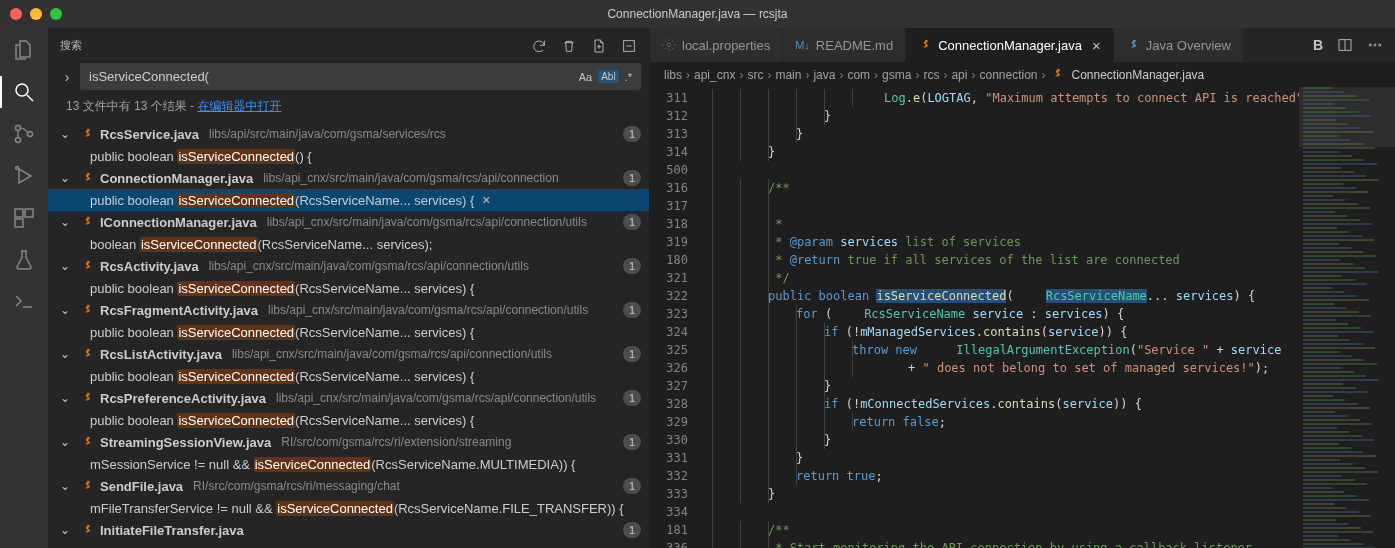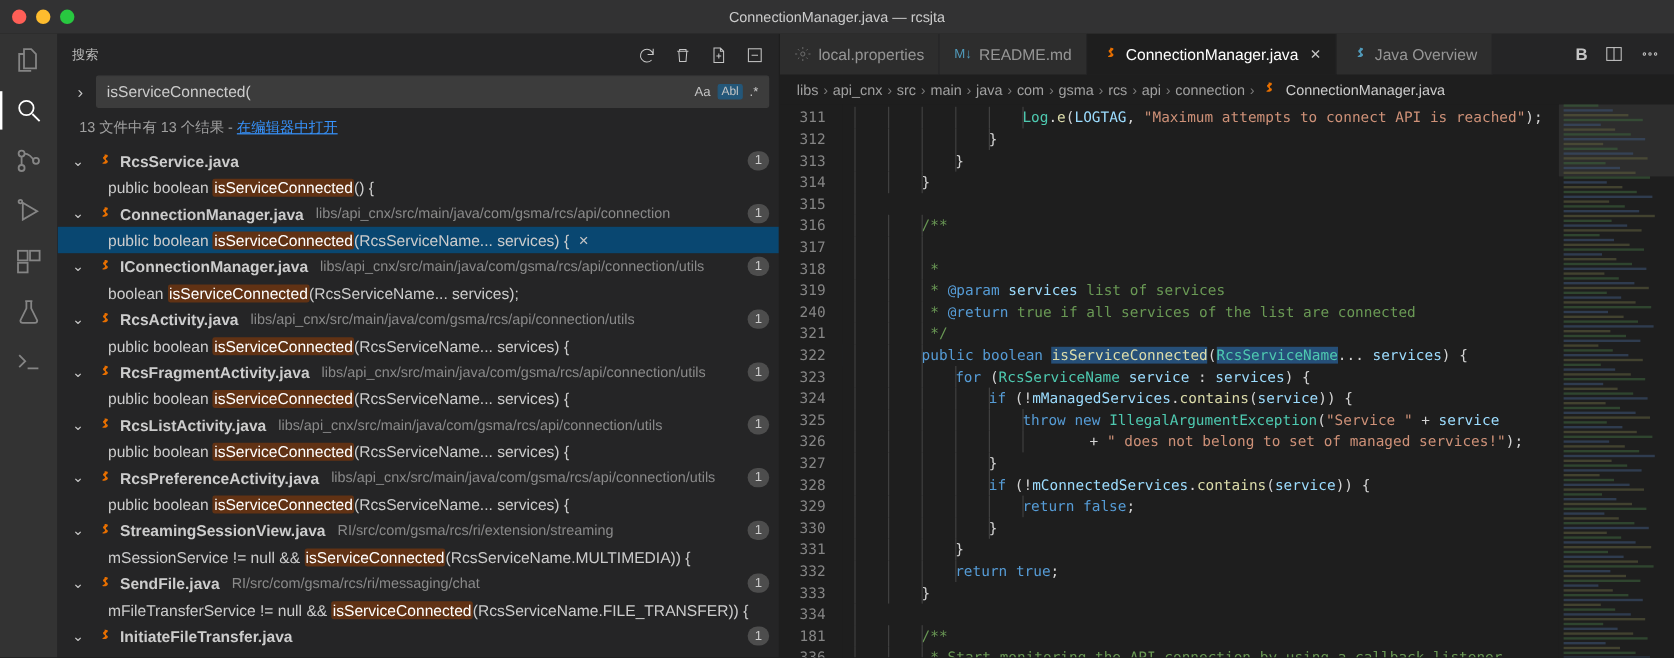--- a/index.html
+++ b/index.html
@@ -129,21 +129,21 @@
 }
 .code {
   flex: 1; font-family: Menlo, Consolas, monospace; font-size: 12px; line-height: 18px;
   background: #1e1e1e; padding-top: 2px; position: relative; overflow: hidden;
 }
 .code-line { white-space: pre; height: 18px; position: relative; }
 .indent-guide { position: absolute; top: 0; bottom: 0; width: 1px; background: #404040; }
 .c-kw { color: #569cd6; }
 .c-str { color: #ce9178; }
 .c-fn { color: #dcdcaa; }
-.c-cls { color: #4ec9b0; }
+.c-cls { color: #4ec9b0; margin-left: 32px; }
 .c-cmt { color: #6a9955; }
 .c-param { color: #9cdcfe; }
 .c-const { color: #569cd6; }
 .c-prop { color: #9cdcfe; }
 .c-white { color: #d4d4d4; }
 .c-doctag { color: #569cd6; }
 .sel-bg { background: #264f78; }
 .code .curline::before {
   content: ""; position: absolute; left: 0; right: 0; top: 0; bottom: 0; background: rgba(38,79,120,.25); z-index: -1;
 }
@@ -256,20 +256,21 @@
       <span>13 文件中有 13 个结果 - </span><a>在编辑器中打开</a>
     </div>
 
     <div class="results" id="results">
         <div class="result-file">
           <span class="chev">⌄</span>
           <svg class="java-icon java-icon-svg" viewBox="0 0 24 24">
             <path d="M12 3c2 2-2 3-2 5s3 2 3 4-4 2-4 4c3 1 8 0 8-3 0-2-3-2-3-4s3-2 3-4-3-2-5-2z"></path>
           </svg>
           <span class="fname">RcsService.java</span>
+          <span class="fpath">libs/api/src/main/java/com/gsma/services/rcs</span>
           <span class="count-badge">1</span>
         </div>
         <div class="result-line">
           <span><span>public boolean </span><span class="hl">isServiceConnected</span><span>() {</span></span>
         </div>
         <div class="result-file">
           <span class="chev">⌄</span>
           <svg class="java-icon java-icon-svg" viewBox="0 0 24 24">
             <path d="M12 3c2 2-2 3-2 5s3 2 3 4-4 2-4 4c3 1 8 0 8-3 0-2-3-2-3-4s3-2 3-4-3-2-5-2z"></path>
           </svg>
@@ -443,26 +444,26 @@
           </svg></span>
         <span class="bc-last">ConnectionManager.java</span>
       </div>
 
     <div class="code-wrap">
       <div class="gutter" id="gutter">
           <div>311</div>
           <div>312</div>
           <div>313</div>
           <div>314</div>
-          <div>315</div>
+          <div>500</div>
           <div>316</div>
           <div>317</div>
           <div>318</div>
           <div>319</div>
-          <div>240</div>
+          <div>180</div>
           <div>321</div>
           <div>322</div>
           <div>323</div>
           <div>324</div>
           <div>325</div>
           <div>326</div>
           <div>327</div>
           <div>328</div>
           <div>329</div>
           <div>330</div>

